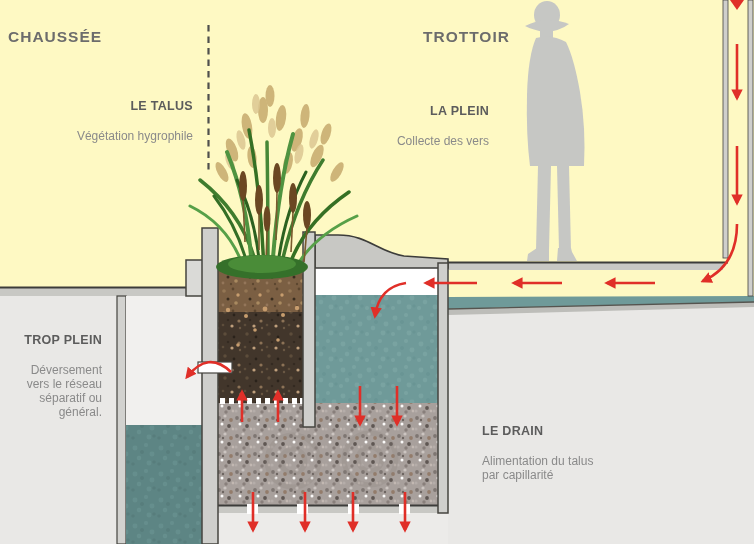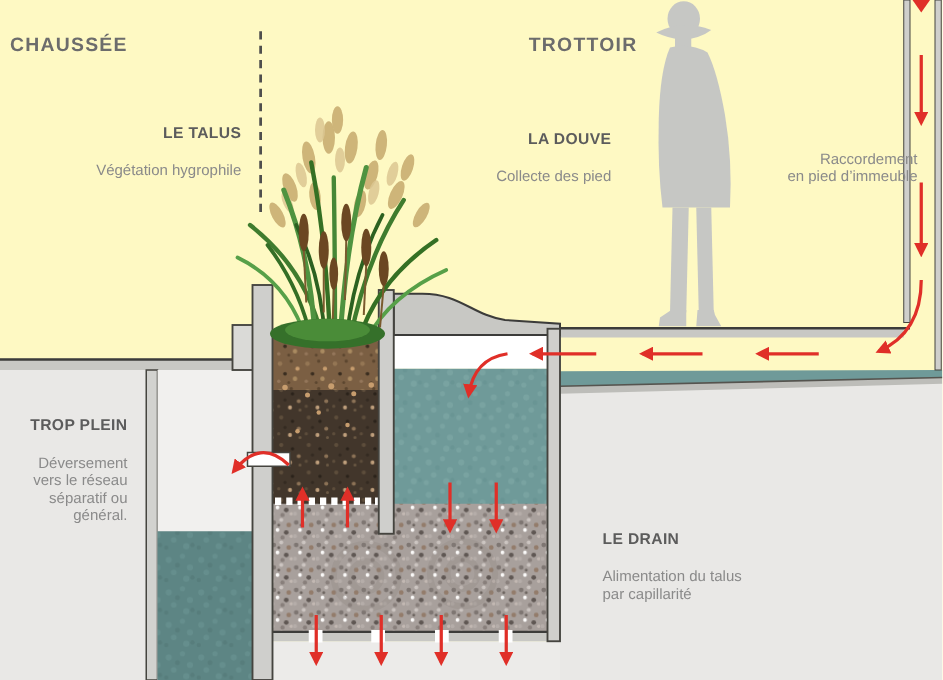--- a/index.html
+++ b/index.html
@@ -275,27 +275,25 @@
 
   <div class="zone-heading" style="left:8px;top:28px;">CHAUSSÉE</div>
   <div class="zone-heading" style="left:423px;top:28px;">TROTTOIR</div>
 
   <div class="diagram-label align-center" style="left:38px;top:99px;width:155px;">
     <div class="label-title">LE TALUS</div>
     <div class="label-desc">Végétation hygrophile</div>
   </div>
 
   <div class="diagram-label align-center" style="left:334px;top:104px;width:155px;">
-    <div class="label-title">LA DOUVE</div>
-    <div class="label-desc">Collecte des pied</div>
+    <div class="label-title">LA PLEIN</div>
+    <div class="label-desc">Collecte des vers</div>
   </div>
 
   <div class="diagram-label align-center" style="left:578px;top:104px;width:156px;">
-    <div class="label-desc">Raccordement
-en pied d’immeuble</div>
   </div>
 
   <div class="diagram-label align-right" style="left:6px;top:333px;width:96px;">
     <div class="label-title">TROP PLEIN</div>
     <div class="label-desc">Déversement
 vers le réseau
 séparatif ou
 général.</div>
   </div>
 

